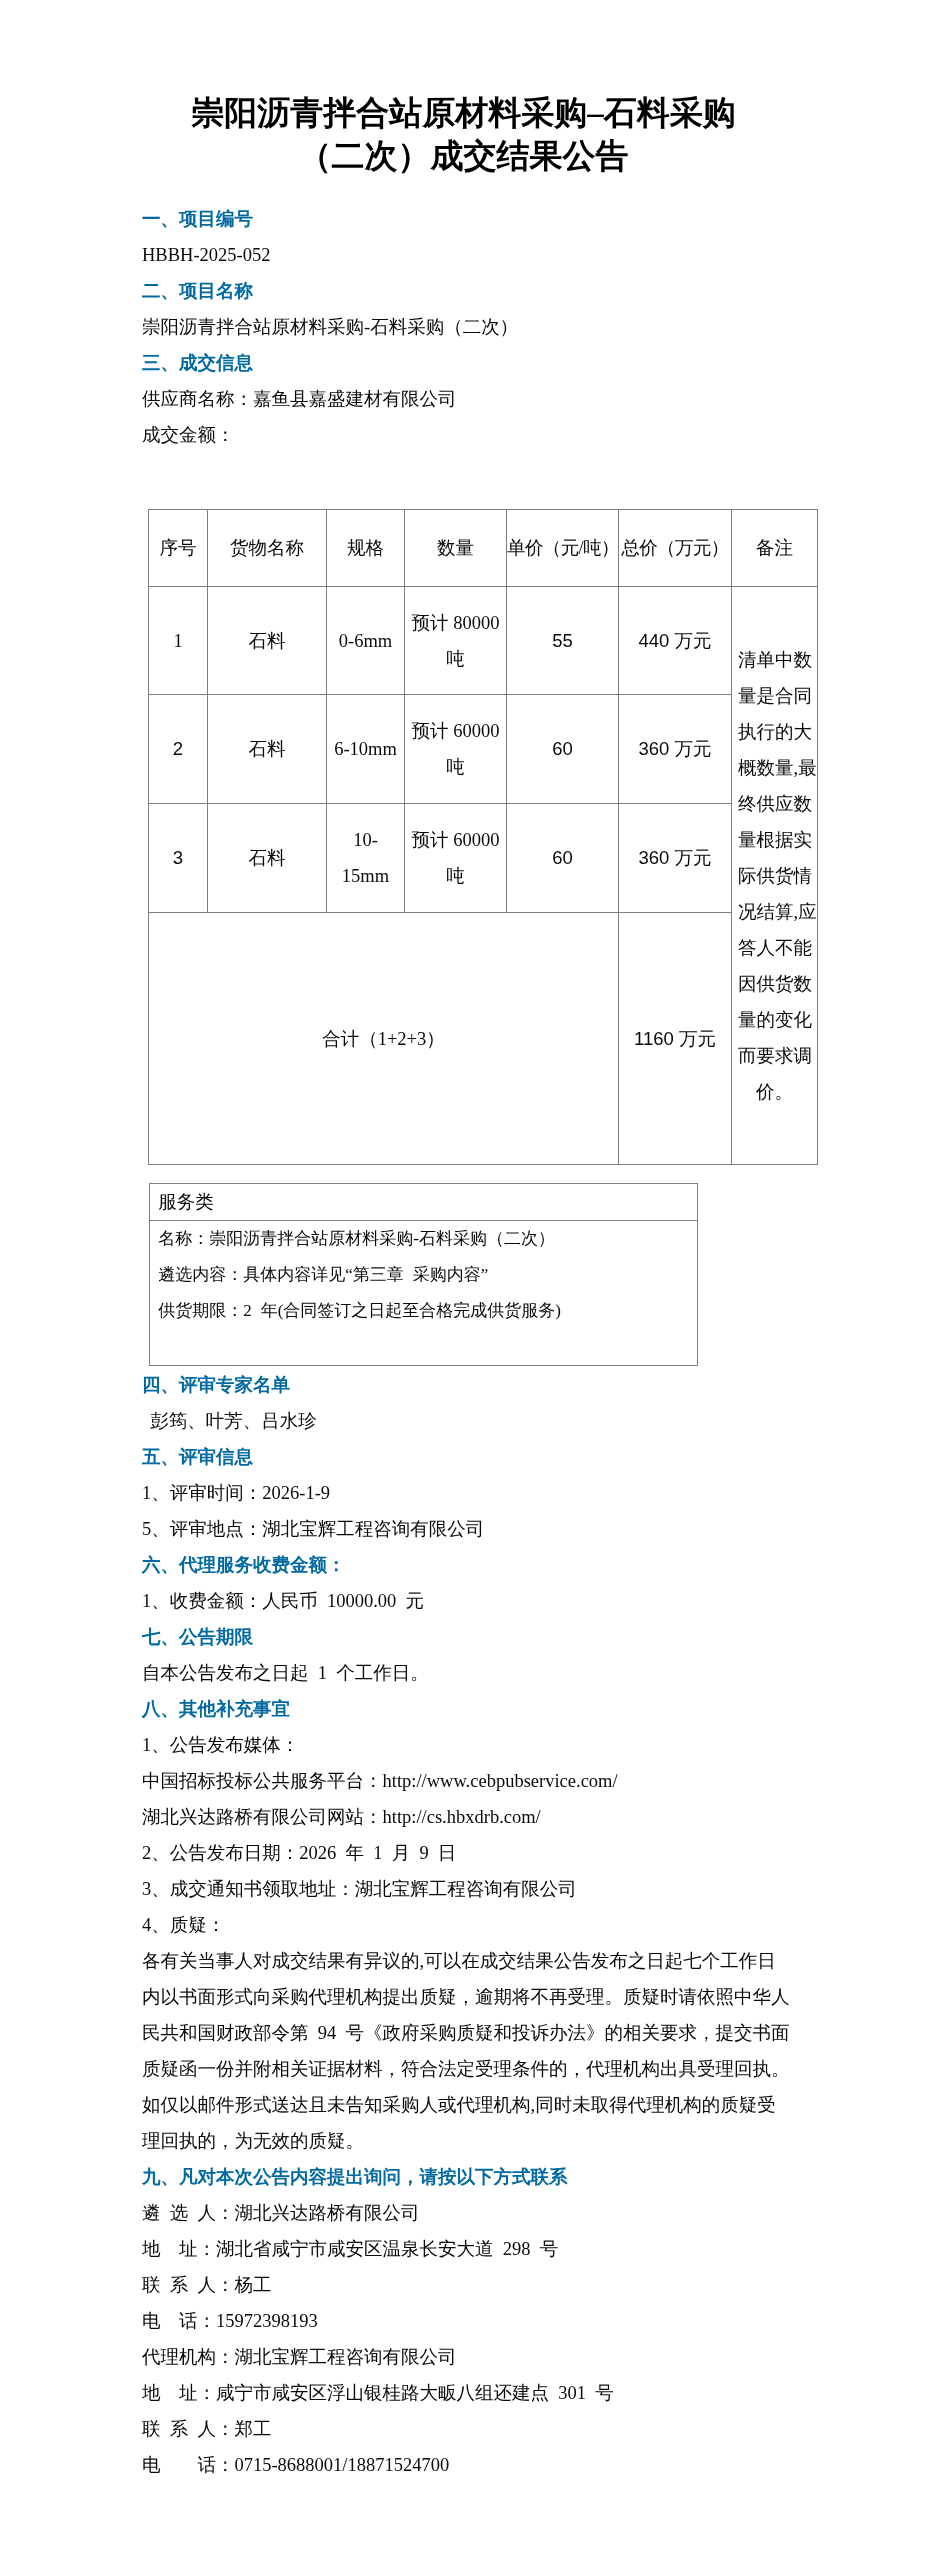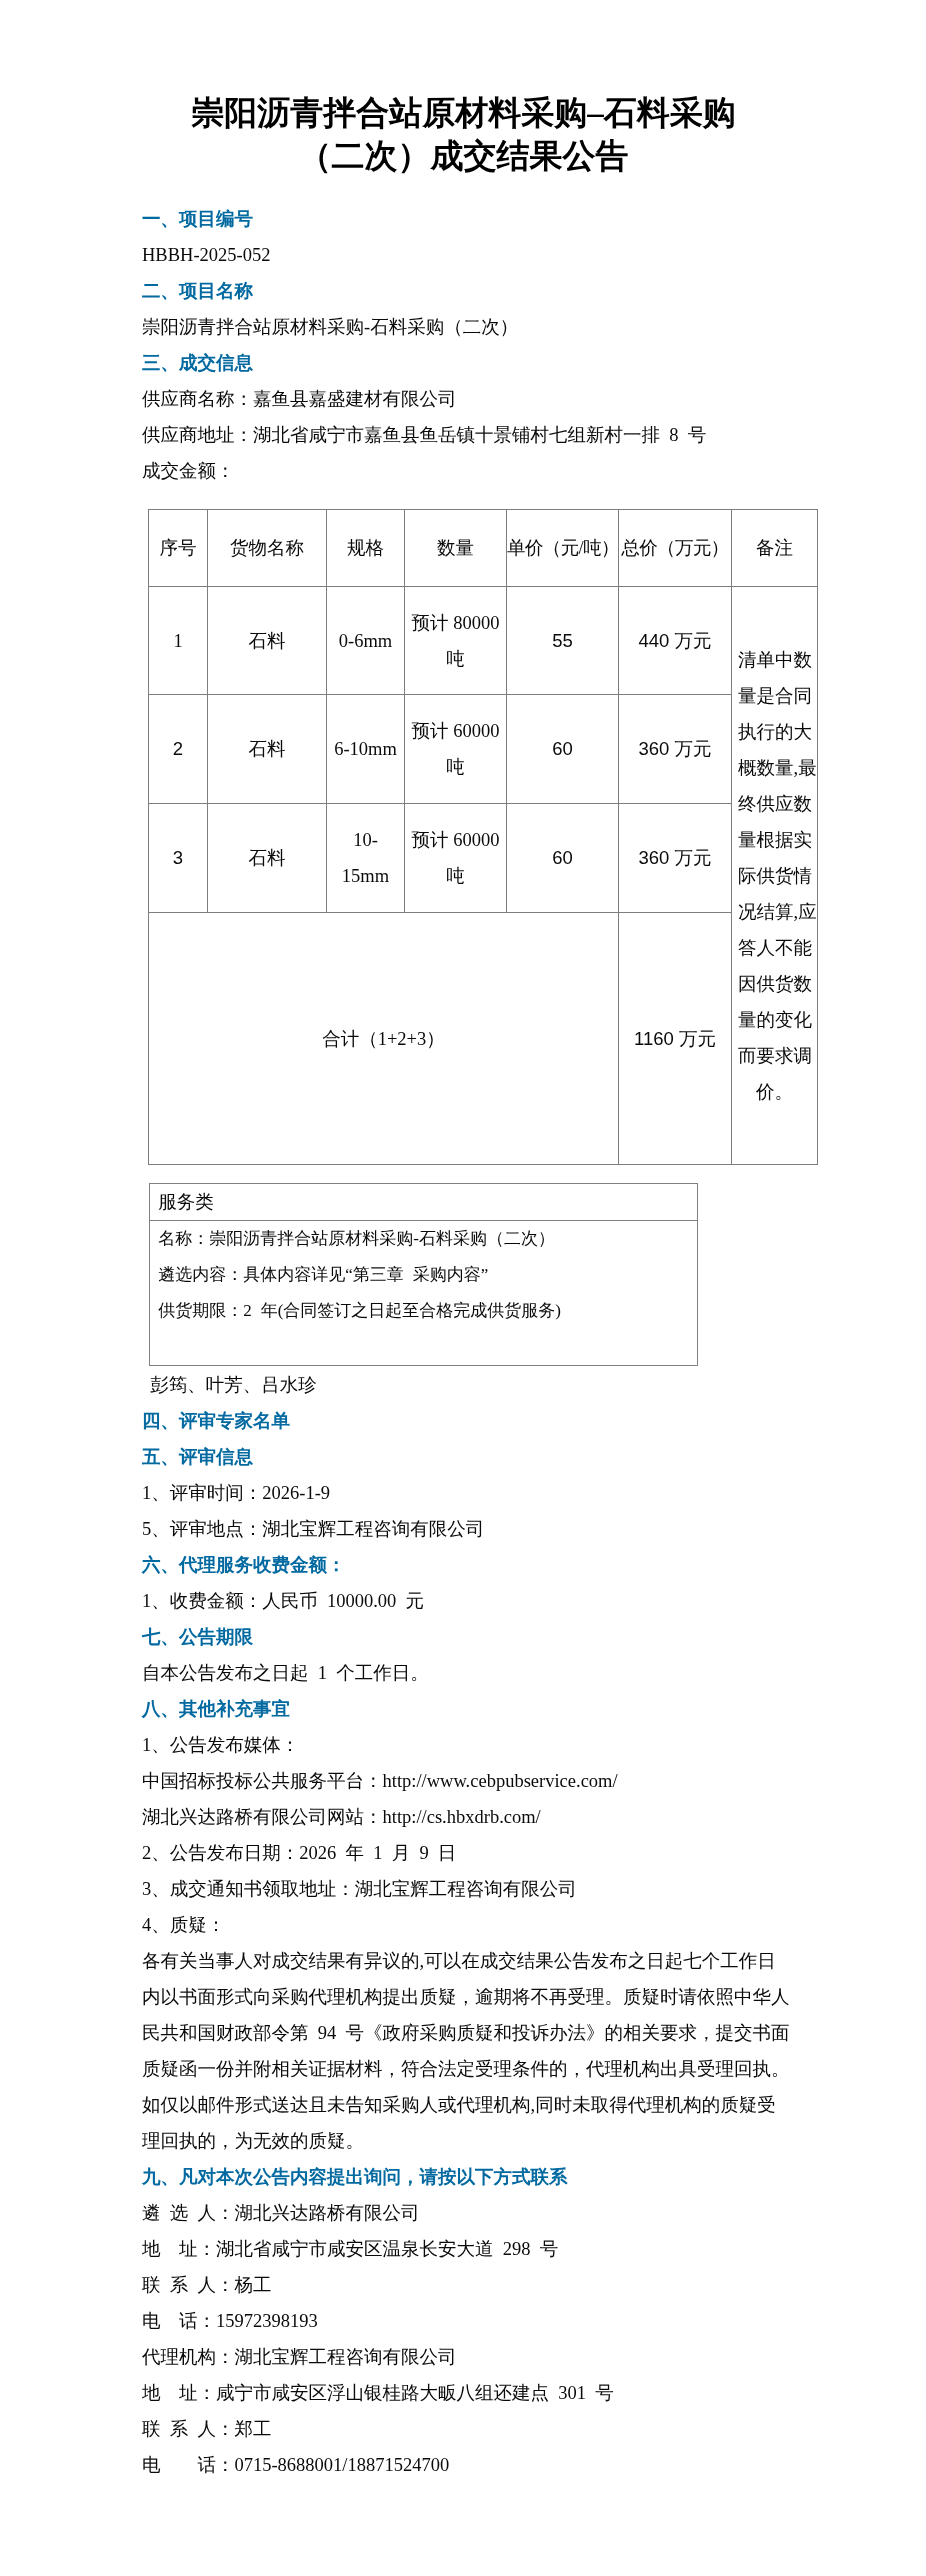--- a/index.html
+++ b/index.html
@@ -60,21 +60,20 @@
     <div class="title-line2">（二次）成交结果公告</div>
   </div>
 
   <div class="flow flow1">
     <div class="line h">一、项目编号</div>
     <div class="line">HBBH-2025-052</div>
     <div class="line h">二、项目名称</div>
     <div class="line">崇阳沥青拌合站原材料采购-石料采购（二次）</div>
     <div class="line h">三、成交信息</div>
     <div class="line"><span>供应商名称：</span><span>嘉鱼县嘉盛建材有限公司</span></div>
-    <div class="line"><span>供应商地址：</span><span>湖北省咸宁市嘉鱼县鱼岳镇十景铺村七组新村一排 8 号</span></div>
     <div class="line">成交金额：</div>
   </div>
 
   <div class="table-wrap">
     <table class="deal">
       <colgroup>
         <col style="width:59px">
           <col style="width:119px">
           <col style="width:78px">
           <col style="width:102px">
@@ -138,22 +137,22 @@
   </div>
 
   <div class="service-box">
     <div class="svc-head">服务类</div>
     <div class="svc-line"><span>名称：</span><span>崇阳沥青拌合站原材料采购-石料采购（二次）</span></div>
     <div class="svc-line"><span>遴选内容：</span><span>具体内容详见“第三章 采购内容”</span></div>
     <div class="svc-line"><span>供货期限：</span><span>2 年(合同签订之日起至合格完成供货服务)</span></div>
   </div>
 
   <div class="flow flow2">
+    <div class="line h">四、评审专家名单</div>
     <div class="line indent">彭筠、叶芳、吕水珍</div>
-    <div class="line h">四、评审专家名单</div>
 
     <div class="line h">五、评审信息</div>
     <div class="line"><span>1、评审时间：</span><span>2026-1-9</span></div>
     <div class="line"><span>5、评审地点：</span><span>湖北宝辉工程咨询有限公司</span></div>
 
     <div class="line h">六、代理服务收费金额：</div>
     <div class="line"><span>1、收费金额：</span><span>人民币 10000.00 元</span></div>
 
     <div class="line h">七、公告期限</div>
     <div class="line">自本公告发布之日起 1 个工作日。</div>

